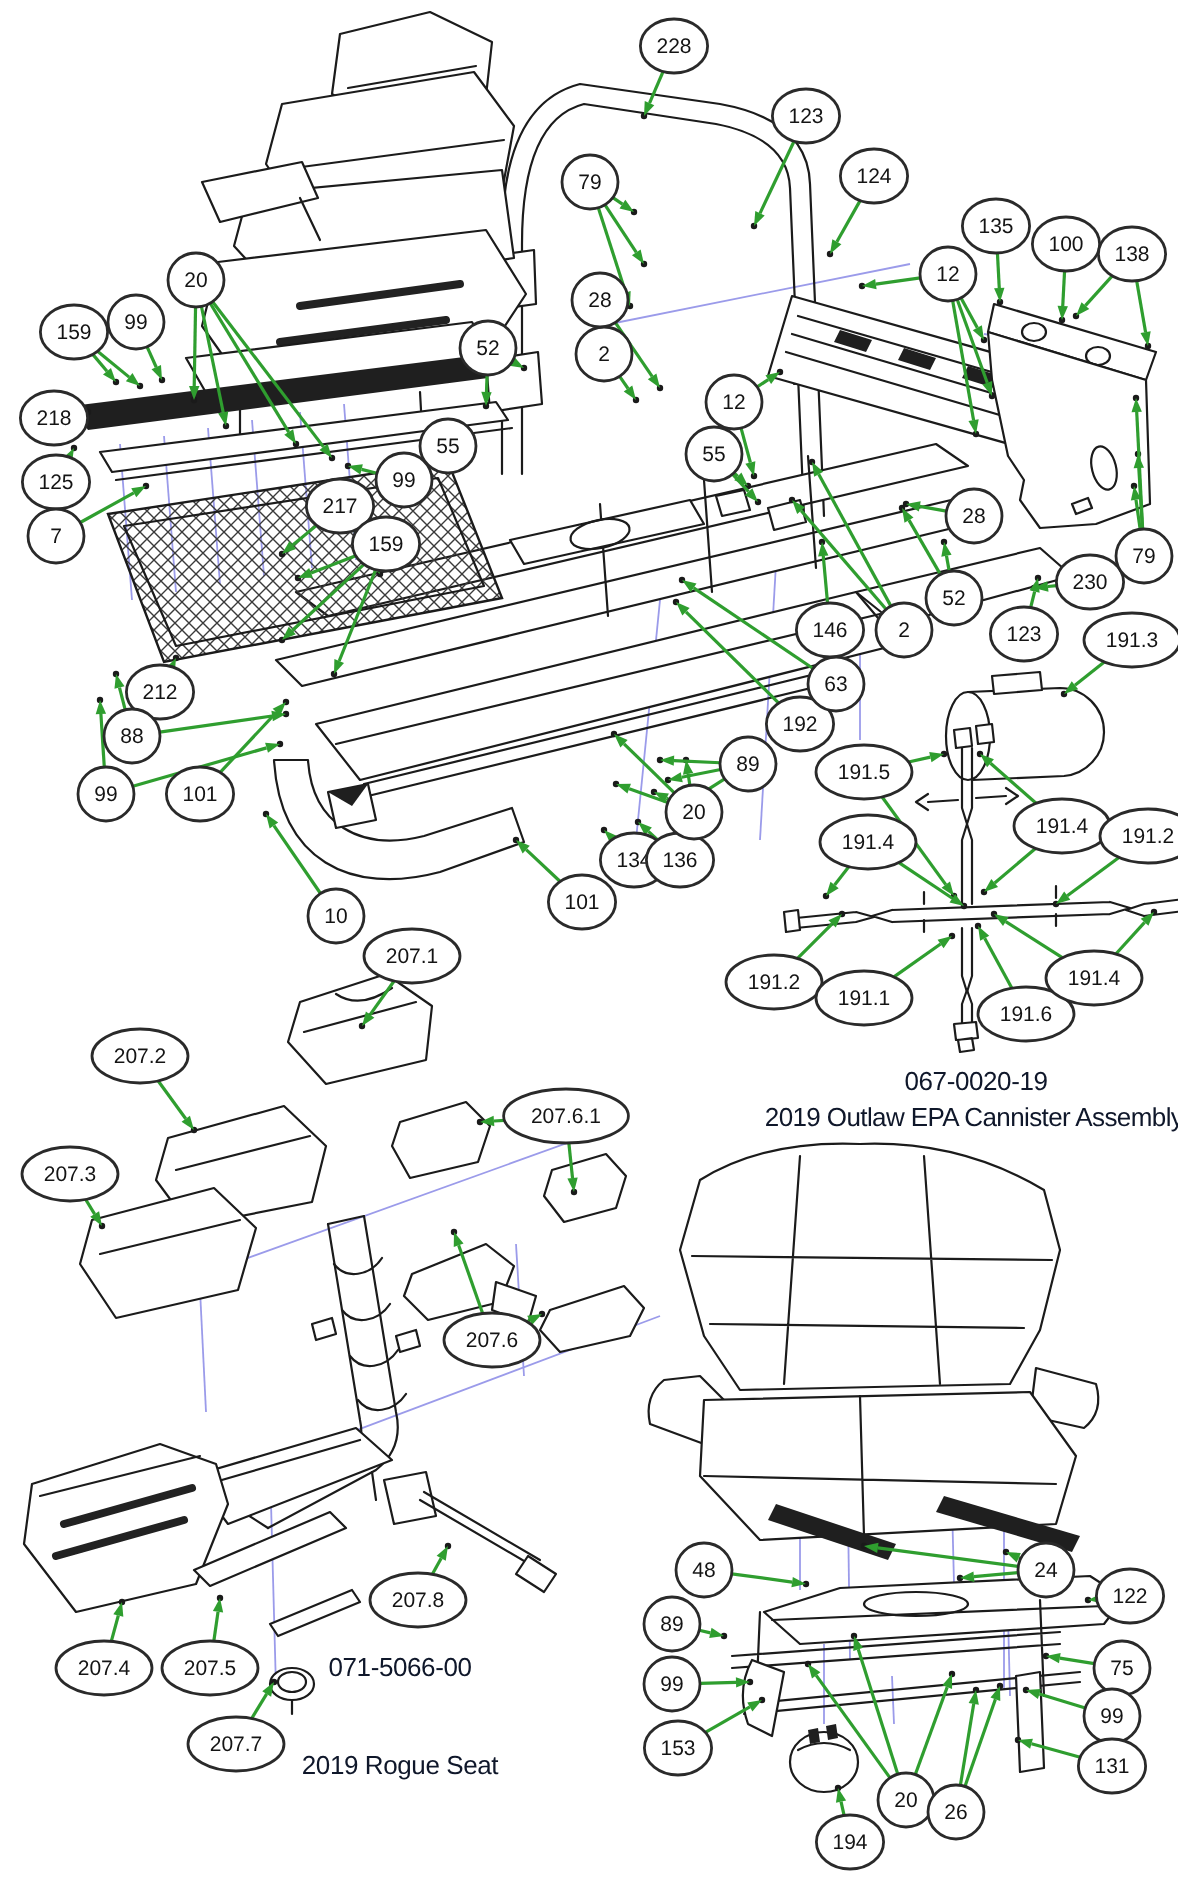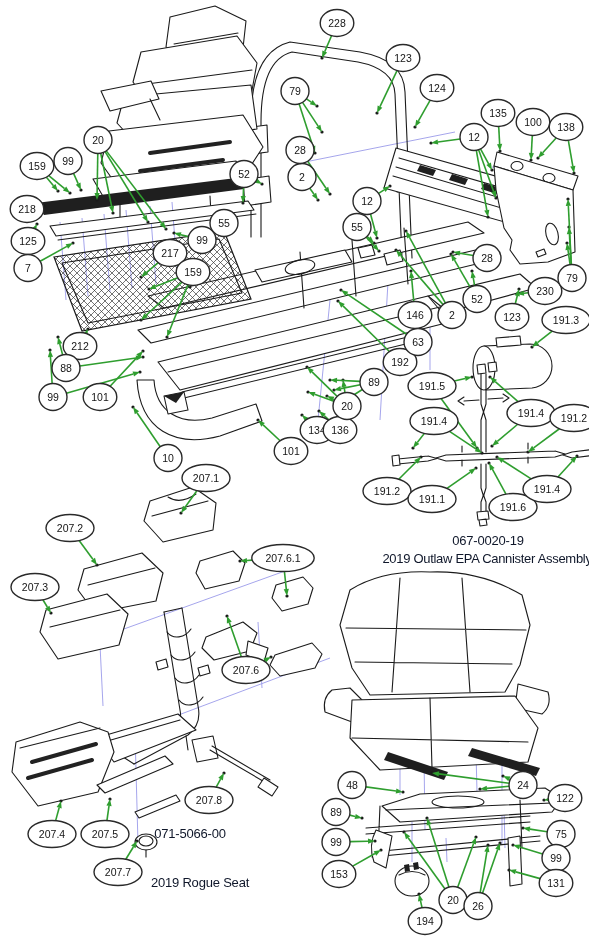--- a/index.html
+++ b/index.html
@@ -804,15 +804,15 @@
         </g>
         <g>
           <ellipse cx="478" cy="906" rx="14" ry="13.5" fill="#ffffff" stroke="#2a2a2a" stroke-width="1.4"></ellipse>
           <text x="478" y="909.7" text-anchor="middle" font-size="10.5" fill="#141414" font-family="&quot;Liberation Sans&quot;, sans-serif">26</text>
         </g>
       </g>
 </svg>
 
 <div class="cap mid" style="left:488px;top:533px;">067-0020-19</div>
 <div class="cap small" style="left:487px;top:551px;">2019 Outlaw EPA Cannister Assembly</div>
-<div class="cap mid" style="left:190px;top:826px;">071-5066-00</div>
+<div class="cap mid" style="left:200px;top:826px;">071-5066-00</div>
 <div class="cap mid" style="left:200px;top:875px;">2019 Rogue Seat</div>
 </div>
 
 </body></html>

